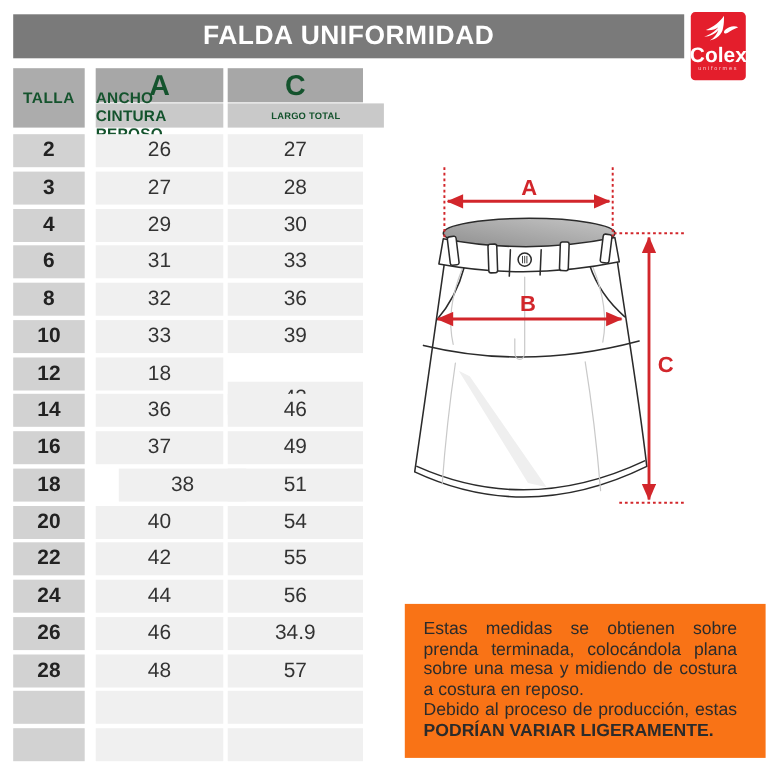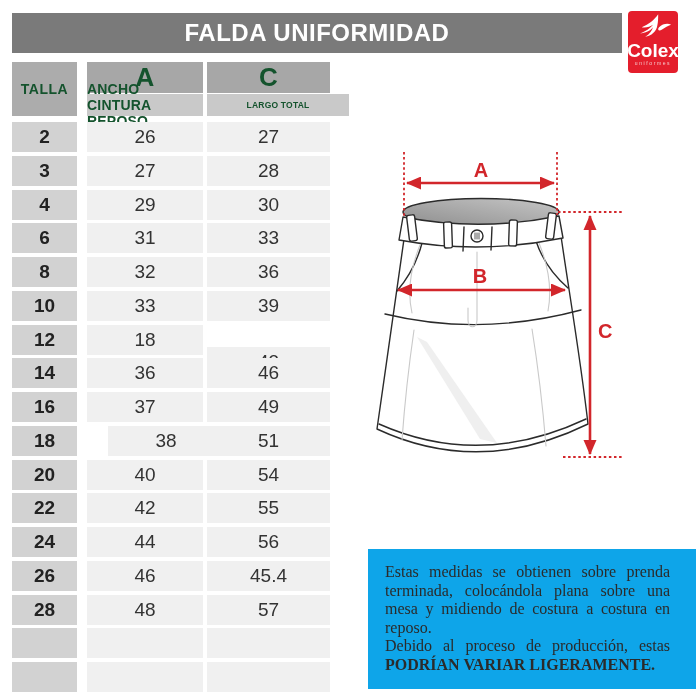--- a/index.html
+++ b/index.html
@@ -31,22 +31,22 @@
   .cell { position:absolute; height:30px; display:flex; align-items:center; justify-content:center; font-size:19px; color:#333; }
   .cell.talla { left:12px; width:65px; background:#d2d2d2; font-weight:bold; color:#222; }
   .cell.a { left:87px; width:116px; background:#f0f0f0; }
   .cell.c { left:207px; width:123px; background:#f0f0f0; }
 
   
   .diagram { position:absolute; left:360px; top:130px; width:340px; height:345px; }
   .diagram text { font-family:"Liberation Sans", sans-serif; font-weight:bold; font-size:20px; fill:#d2262b; }
 
   
-  .note { position:absolute; left:368px; top:549px; width:328px; height:140px; background:#0ea5e9;
-          padding:14px 26px 0 17px;font-family:Liberation Serif, serif; }
+  .note { position:absolute; left:368px; top:549px; width:328px; height:140px; background:#f97316;
+          padding:14px 26px 0 17px; }
   .note p { font-size:16px; line-height:18.5px; color:#2b2b2b; text-align:justify; }
 </style>
 </head>
 <body>
 
 <div class="page">
 
   <div class="title-bar">
     <span>FALDA UNIFORMIDAD</span>
   </div>
@@ -101,21 +101,21 @@
       <div class="cell a" style="top: 459.5px;">40</div>
       <div class="cell c" style="top: 459.5px;">54</div>
       <div class="cell talla" style="top: 493.25px;">22</div>
       <div class="cell a" style="top: 493.25px;">42</div>
       <div class="cell c" style="top: 493.25px;">55</div>
       <div class="cell talla" style="top: 527px;">24</div>
       <div class="cell a" style="top: 527px;">44</div>
       <div class="cell c" style="top: 527px;">56</div>
       <div class="cell talla" style="top: 560.75px;">26</div>
       <div class="cell a" style="top: 560.75px;">46</div>
-      <div class="cell c" style="top: 560.75px;">45.4</div>
+      <div class="cell c" style="top: 560.75px;">34.9</div>
       <div class="cell talla" style="top: 594.5px;">28</div>
       <div class="cell a" style="top: 594.5px;">48</div>
       <div class="cell c" style="top: 594.5px;">57</div>
       <div class="cell talla" style="top: 628.25px;"></div>
       <div class="cell a" style="top: 628.25px;"></div>
       <div class="cell c" style="top: 628.25px;"></div>
       <div class="cell talla" style="top: 662px;"></div>
       <div class="cell a" style="top: 662px;"></div>
       <div class="cell c" style="top: 662px;"></div>
     </div>

